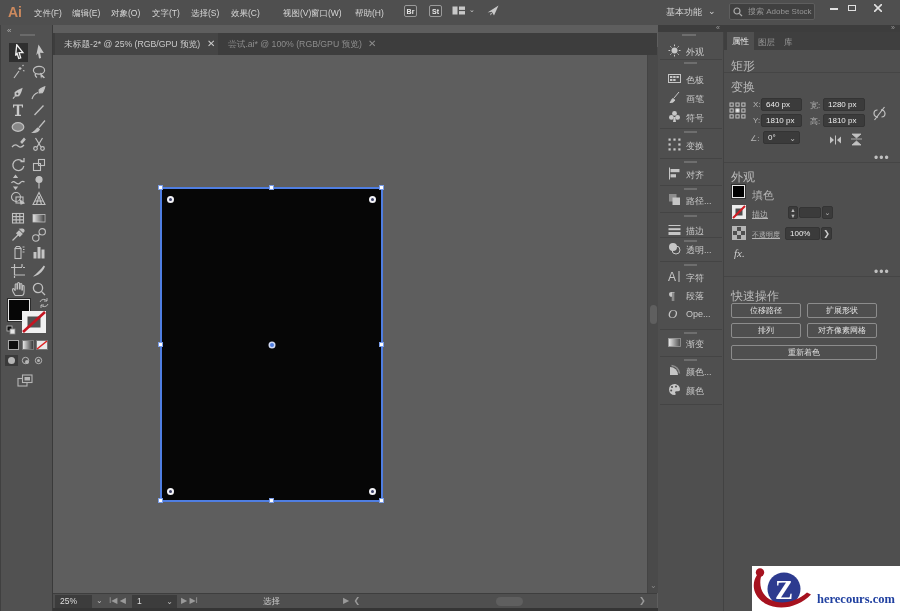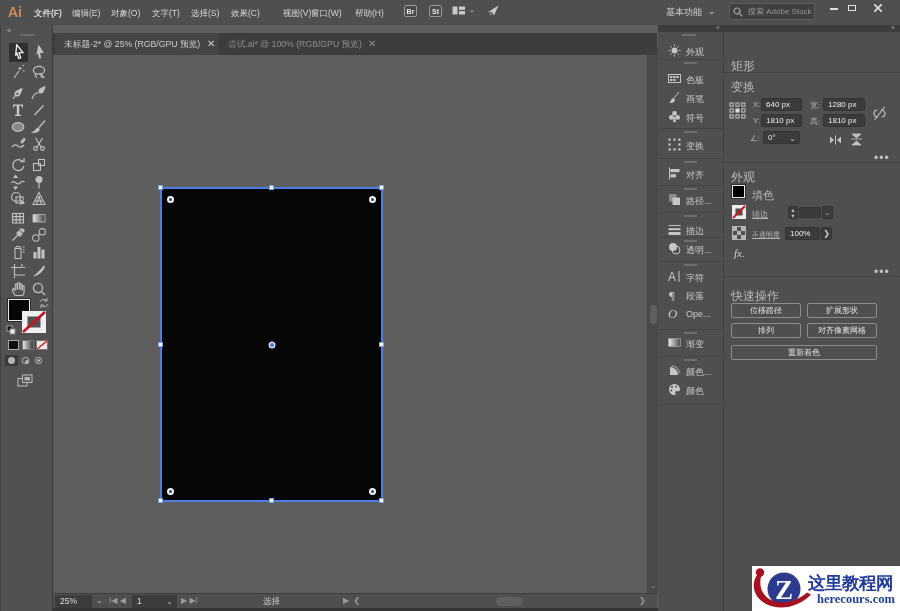--- a/index.html
+++ b/index.html
@@ -53,21 +53,21 @@
   .qbtn { border:1px solid #8c8c8c; border-radius:2px; color:#e2e2e2; font-size:8px; text-align:center; height:15px; line-height:14px; }
   .dots { color:#c0c0c0; font-size:12px; letter-spacing:1px; }
   
   #wm { left:752px; top:566px; width:148px; height:45px; background:#ffffff; z-index:40; }
 </style>
 </head>
 <body>
 
 <div id="menubar" class="abs">
   <div id="ailogo" class="abs">Ai</div>
-  <div class="abs menu" style="left:34px;font-weight:bold;">文件(F)</div>
+  <div class="abs menu" style="left:34px;">文件(F)</div>
   <div class="abs menu" style="left:72px;">编辑(E)</div>
   <div class="abs menu" style="left:111px;">对象(O)</div>
   <div class="abs menu" style="left:152px;">文字(T)</div>
   <div class="abs menu" style="left:191px;">选择(S)</div>
   <div class="abs menu" style="left:231px;">效果(C)</div>
   <div class="abs menu" style="left:283px;">视图(V)</div>
   <div class="abs menu" style="left:311px;">窗口(W)</div>
   <div class="abs menu" style="left:355px;">帮助(H)</div>
   <div class="abs tbtn" style="left:404px;">Br</div>
   <div class="abs tbtn" style="left:429px;">St</div>
@@ -432,20 +432,25 @@
         </g>
       </svg><span>颜色</span></div>
   <div class="abs ddiv" style="top:379px;"></div>
 </div>
 <div id="docktop1" class="abs">
     <span style="position:absolute;right:4px;top:-1px;font-size:7px;">«</span>
   </div>
 <div class="abs" style="left:682px;top:34px;width:14px;height:2px;background:#6e6e6e;z-index:22;"></div>
 
 <div id="props" class="abs">
+  <div id="ptabs" class="abs">
+    <div id="ptab1" class="abs">属性</div>
+    <div class="abs ptab" style="left:34px;">图层</div>
+    <div class="abs ptab" style="left:60px;">库</div>
+  </div>
   <div class="abs plabel" style="left:7px;top:33px;">矩形</div>
   <div class="abs pdiv" style="top:47px;"></div>
   <div class="abs plabel" style="left:7px;top:54px;">变换</div>
   <svg class="abs" style="left:5px;top:77px;" width="17" height="17" viewBox="0 0 17 17" fill="none" stroke="#c2c2c2" stroke-width="1">
     <rect x="1" y="1" width="3.2" height="3.2"></rect>
       <rect x="6.9" y="1" width="3.2" height="3.2"></rect>
       <rect x="12.8" y="1" width="3.2" height="3.2"></rect>
     <rect x="1" y="6.9" width="3.2" height="3.2"></rect>
       <rect x="6.9" y="6.9" width="3.2" height="3.2" fill="#f0f0f0"></rect>
       <rect x="12.8" y="6.9" width="3.2" height="3.2"></rect>
@@ -516,15 +521,14 @@
     <span style="position:absolute;right:5px;top:-1px;font-size:7px;">»</span>
   </div>
 
 <div id="wm" class="abs">
   <svg class="abs" style="left:0;top:0;" width="148" height="45" viewBox="0 0 148 45">
     <circle cx="32" cy="23" r="16.5" fill="#2d3b8f"></circle>
     <text x="32" y="32.5" font-size="27" font-weight="bold" fill="#ffffff" text-anchor="middle" font-family="Liberation Serif, serif">Z</text>
     <circle cx="8" cy="6.5" r="4.2" fill="#a6121f"></circle>
     <path d="M5,9 C-1,18 1,30 13,37.5 C28,45.5 47,41 59,28.5 L55,26.5 C44,36 29,39.5 18,33.5 C8,28 6.5,16 10,8 Z" fill="#a6121f"></path>
   </svg>
-  <div class="abs" style="left:56px;top:5px;width:92px;color:#223a9b;font-size:17.5px;font-weight:bold;letter-spacing:-0.5px;white-space:nowrap;">这里教程网</div>
   <div class="abs" style="left:65px;top:26px;color:#2040a0;font-size:12.5px;font-weight:bold;font-family:'Liberation Serif',serif;">herecours.com</div>
 </div>
 
 </body></html>

